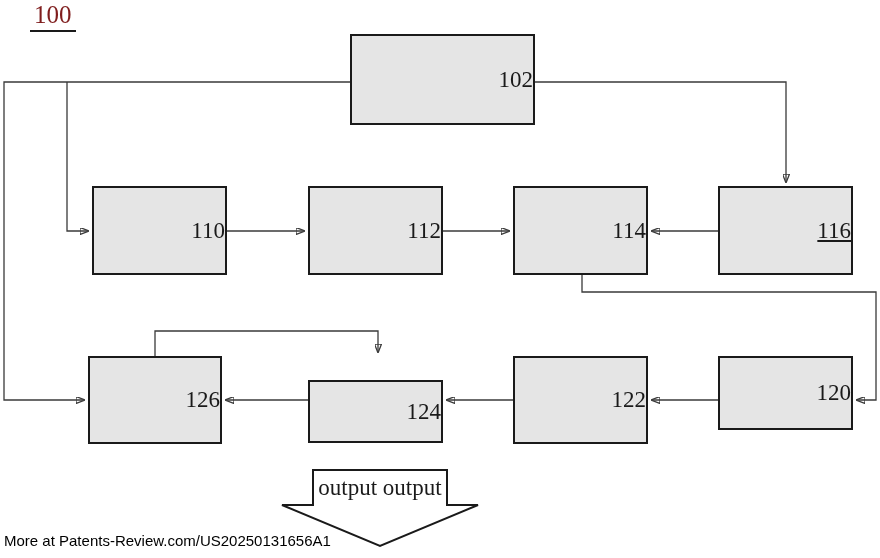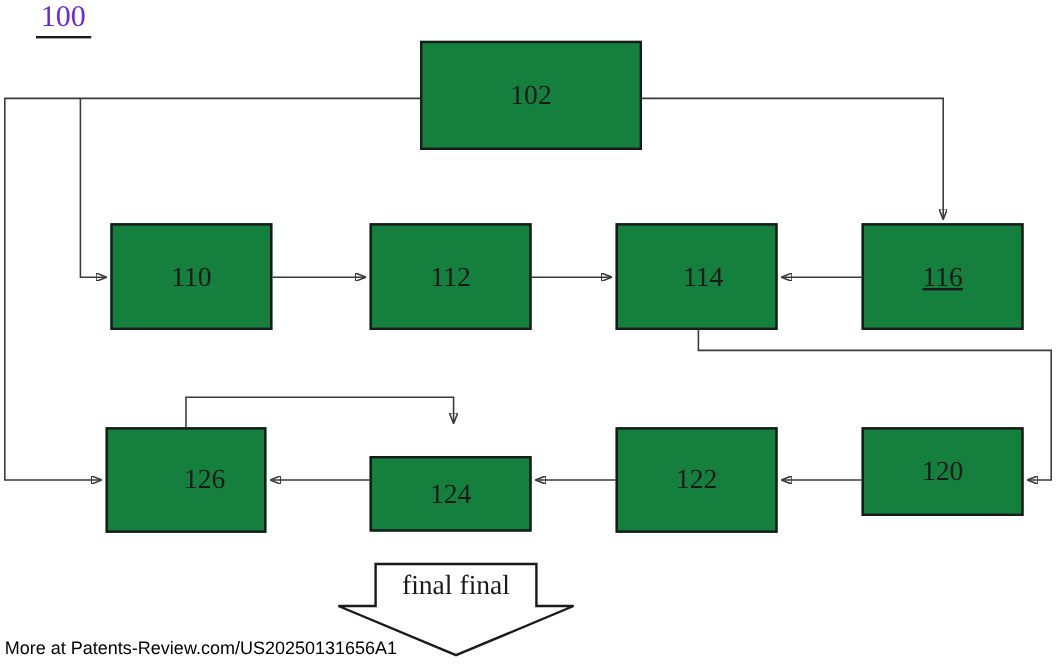--- a/index.html
+++ b/index.html
@@ -9,33 +9,33 @@
     height: 558px;
     background: #ffffff;
     font-family: "Liberation Serif", "DejaVu Serif", serif;
     overflow: hidden;
   }
   #fig-ref {
     position: absolute;
     left: 30px;
     top: 1px;
     font-size: 25px;
-    color: #6d28d9;
+    color: #7f1d1d;
     border-bottom: 2px solid #1a1a1a;
     padding: 0 4px 1px 4px;
     line-height: 1.1;
   }
   .node {
     position: absolute;
     box-sizing: border-box;
     border: 2px solid #1a1a1a;
-    background: #15803d;
+    background: #e5e5e5;
     display: flex;
     align-items: center;
-    justify-content: center;
+    justify-content: flex-end;
     font-size: 23px;
     color: #1a1a1a;
   }
   #b102 { left: 350px; top: 34px;  width: 185px; height: 91px; }
   #b110 { left: 92px;  top: 186px; width: 135px; height: 89px; }
   #b112 { left: 308px; top: 186px; width: 135px; height: 89px; }
   #b114 { left: 513px; top: 186px; width: 135px; height: 89px; padding-left: 11px; }
   #b116 { left: 718px; top: 186px; width: 135px; height: 89px; text-decoration: underline; }
   #b126 { left: 88px;  top: 356px; width: 134px; height: 88px; padding-left: 31px; }
   #b124 { left: 308px; top: 356px; width: 135px; height: 63px; margin-top: 24px; }
@@ -131,17 +131,17 @@
   <div class="node" id="b124">
     <span>124</span>
   </div>
   <div class="node" id="b122">
     <span>122</span>
   </div>
   <div class="node" id="b120">
     <span>120</span>
   </div>
 
-  <div id="final-output-label">final final</div>
+  <div id="final-output-label">output output</div>
 
   <div id="watermark">More at Patents-Review.com/US20250131656A1</div>
 
 </div>
 
 </body></html>

